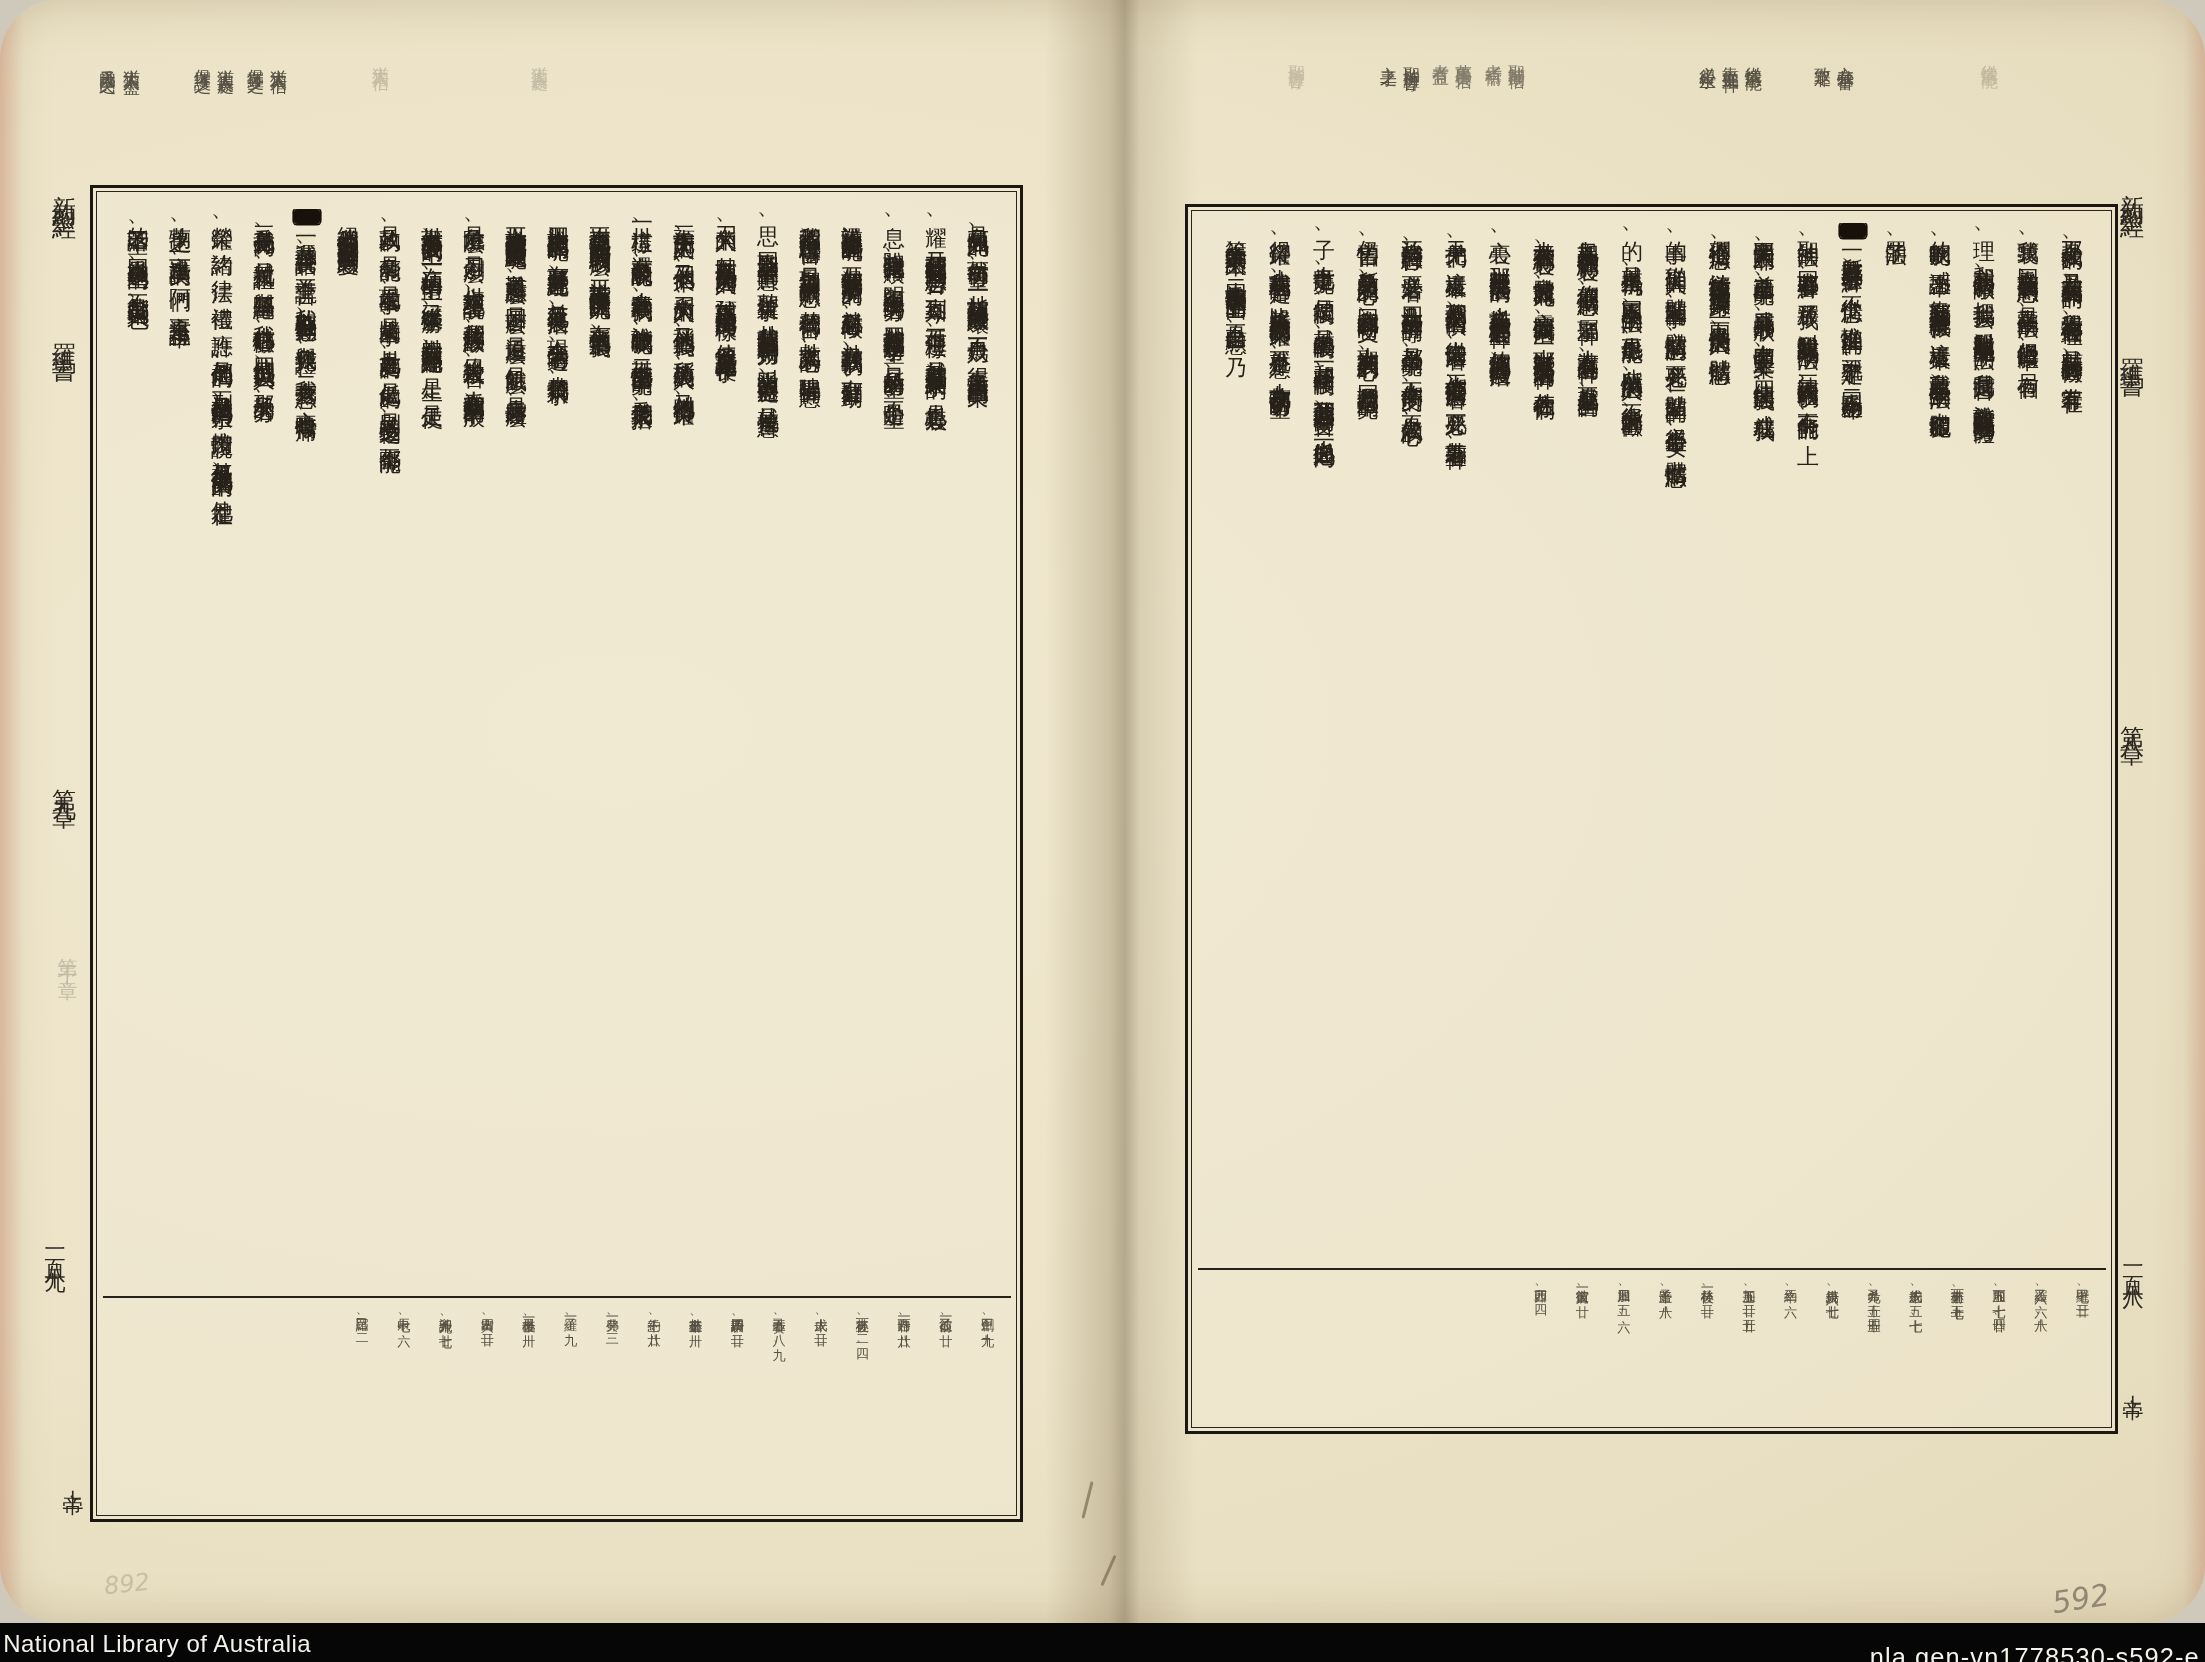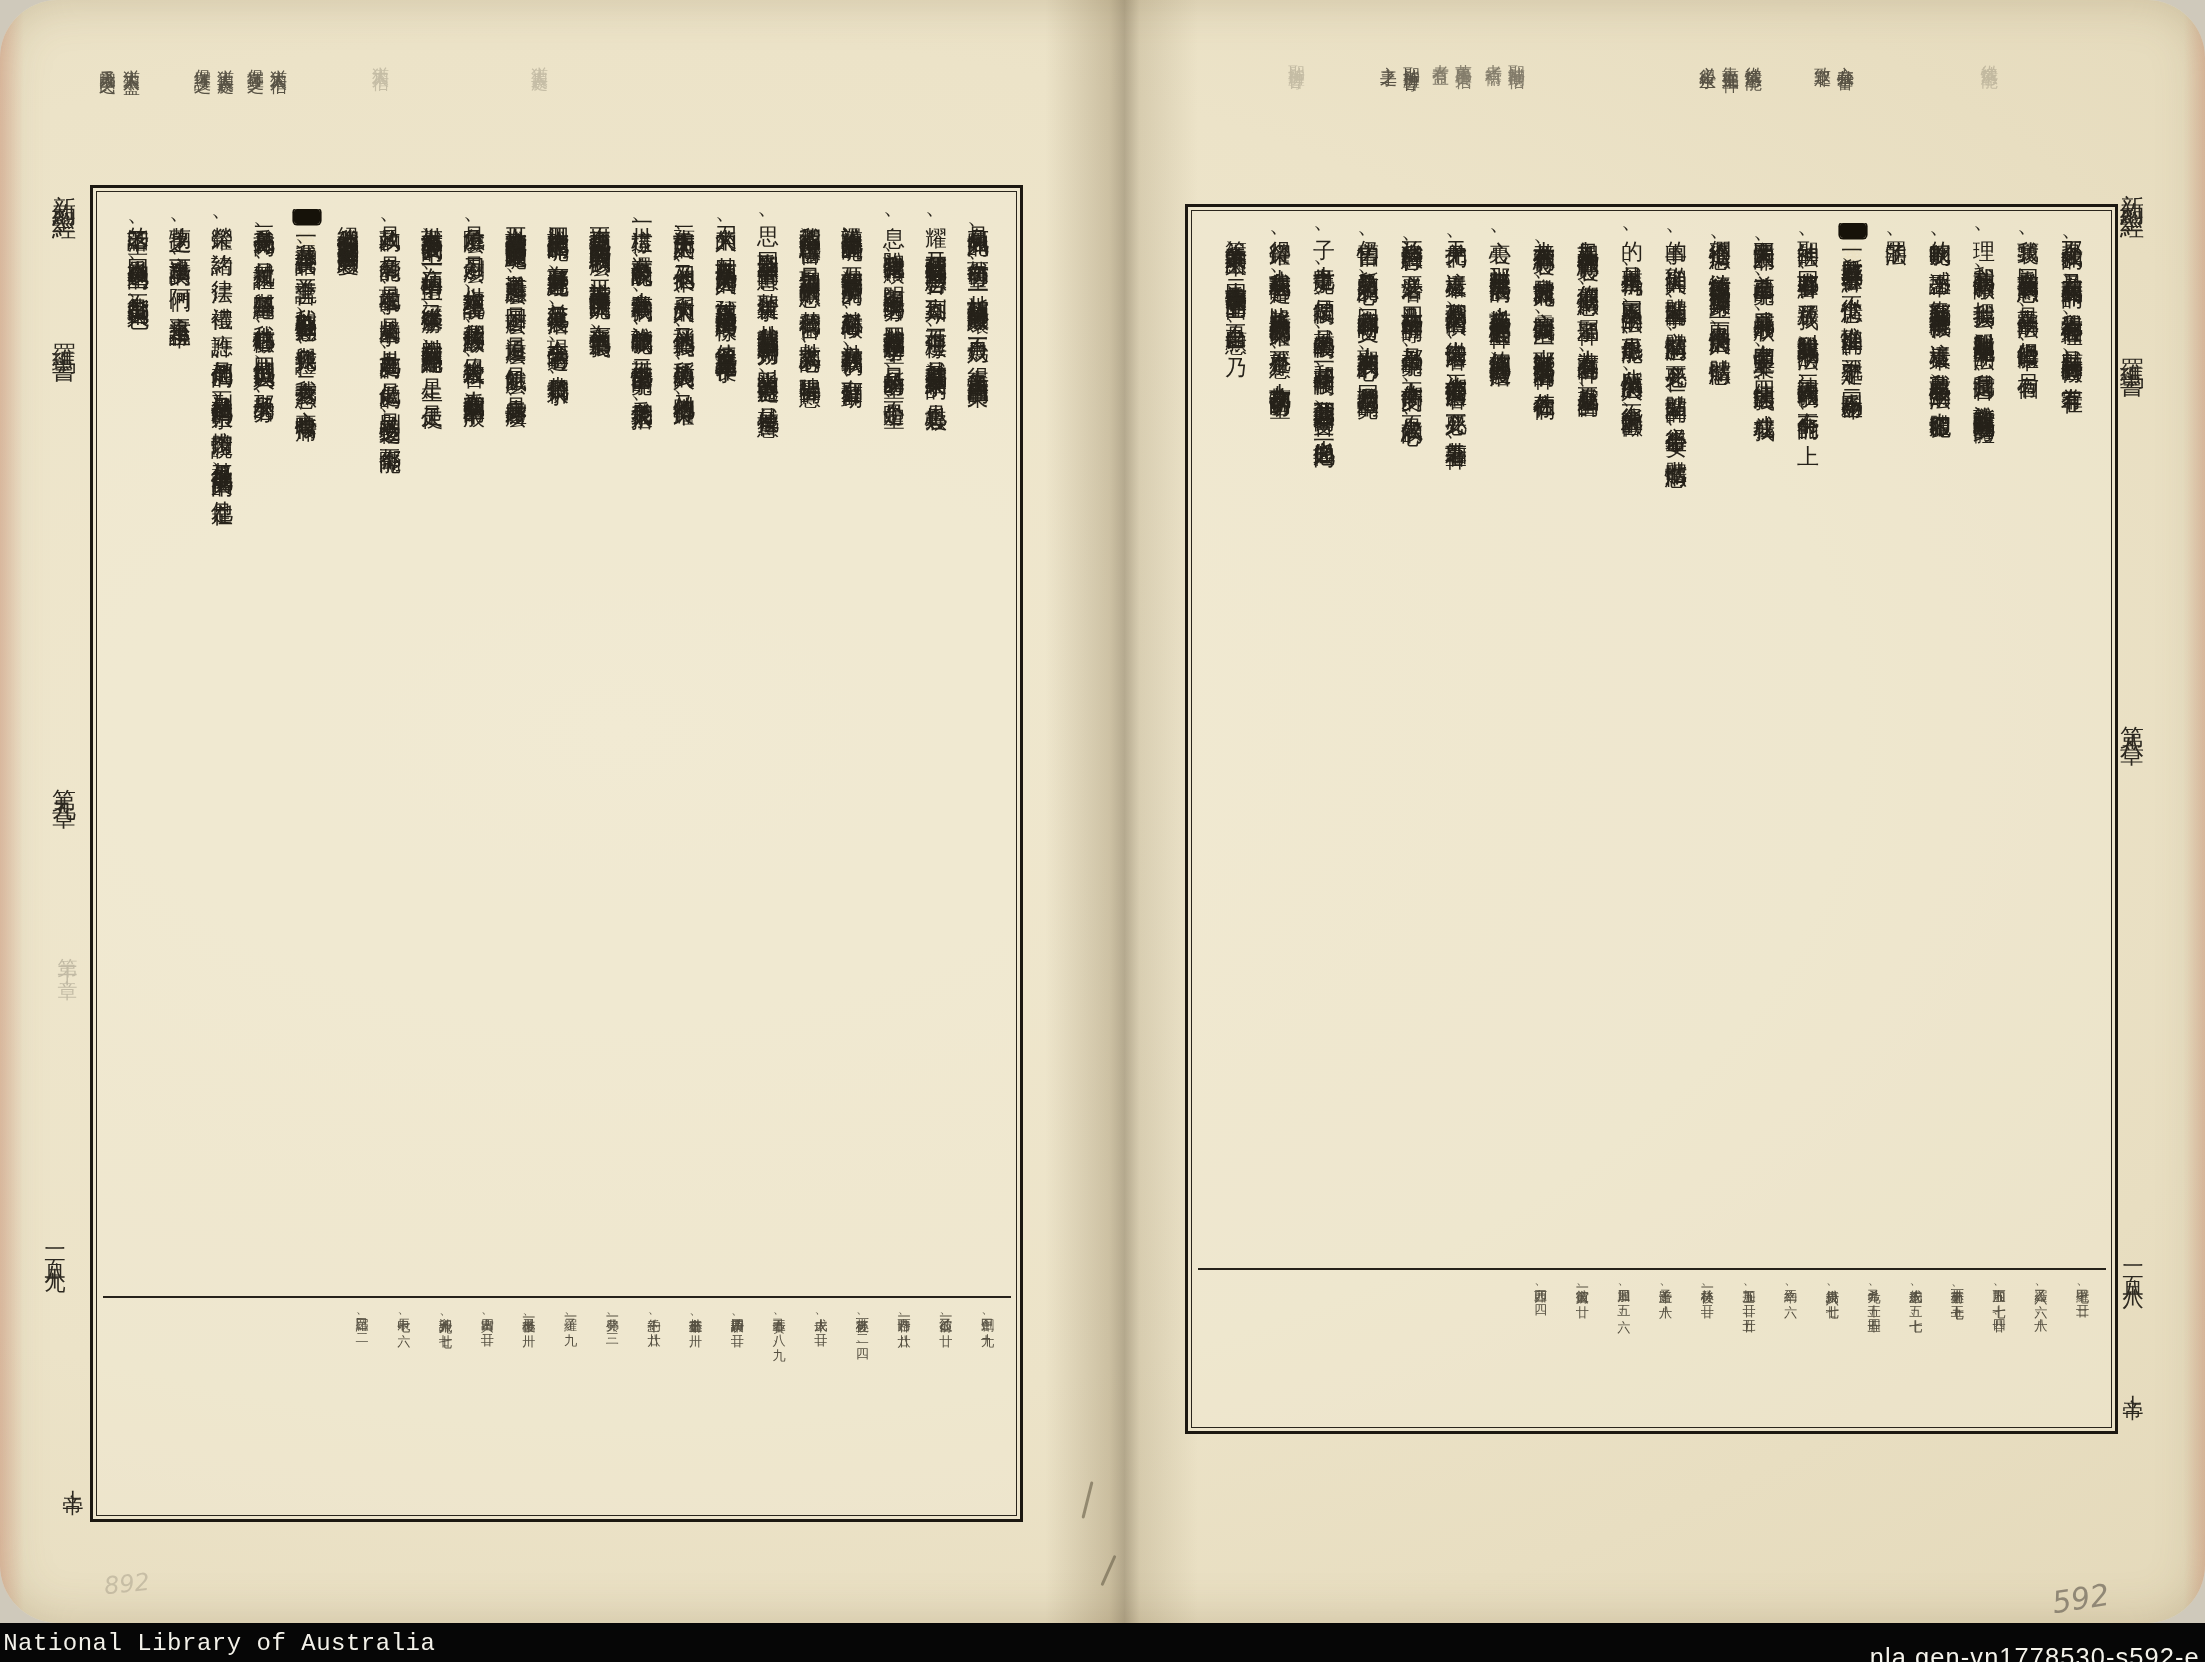--- a/index.html
+++ b/index.html
@@ -60,21 +60,21 @@
 
   
   .pencil{position:absolute;font-family:"DejaVu Sans",sans-serif;font-style:italic;
     color:#7d7566;}
   .pencil-r{left:2052px;top:1581px;font-size:30px;transform:rotate(-9deg);opacity:.8;}
   .pencil-l{left:104px;top:1570px;font-size:24px;transform:rotate(-6deg);opacity:.3;}
 
   
   .bar{position:absolute;left:0;bottom:0;width:2205px;height:40px;background:#060606;
     font-family:"Liberation Sans",sans-serif;color:#f4f2ea;}
-  .bar .l{position:absolute;left:3.2px;top:7.4px;font-size:24px;letter-spacing:0.5px;font-weight:400;font-family:Liberation Mono, monospace;}
+  .bar .l{position:absolute;left:3.2px;top:7.4px;font-size:24px;letter-spacing:0.5px;font-weight:400;}
   .bar .r{position:absolute;right:5.3px;top:20px;font-size:25.4px;letter-spacing:1.1px;text-align:right;}
 </style>
 </head>
 <body>
 
 <div id="stage">
 
   <div class="paper"></div>
   <div class="gutter"></div>
   <div class="foldmark fm1"></div>

